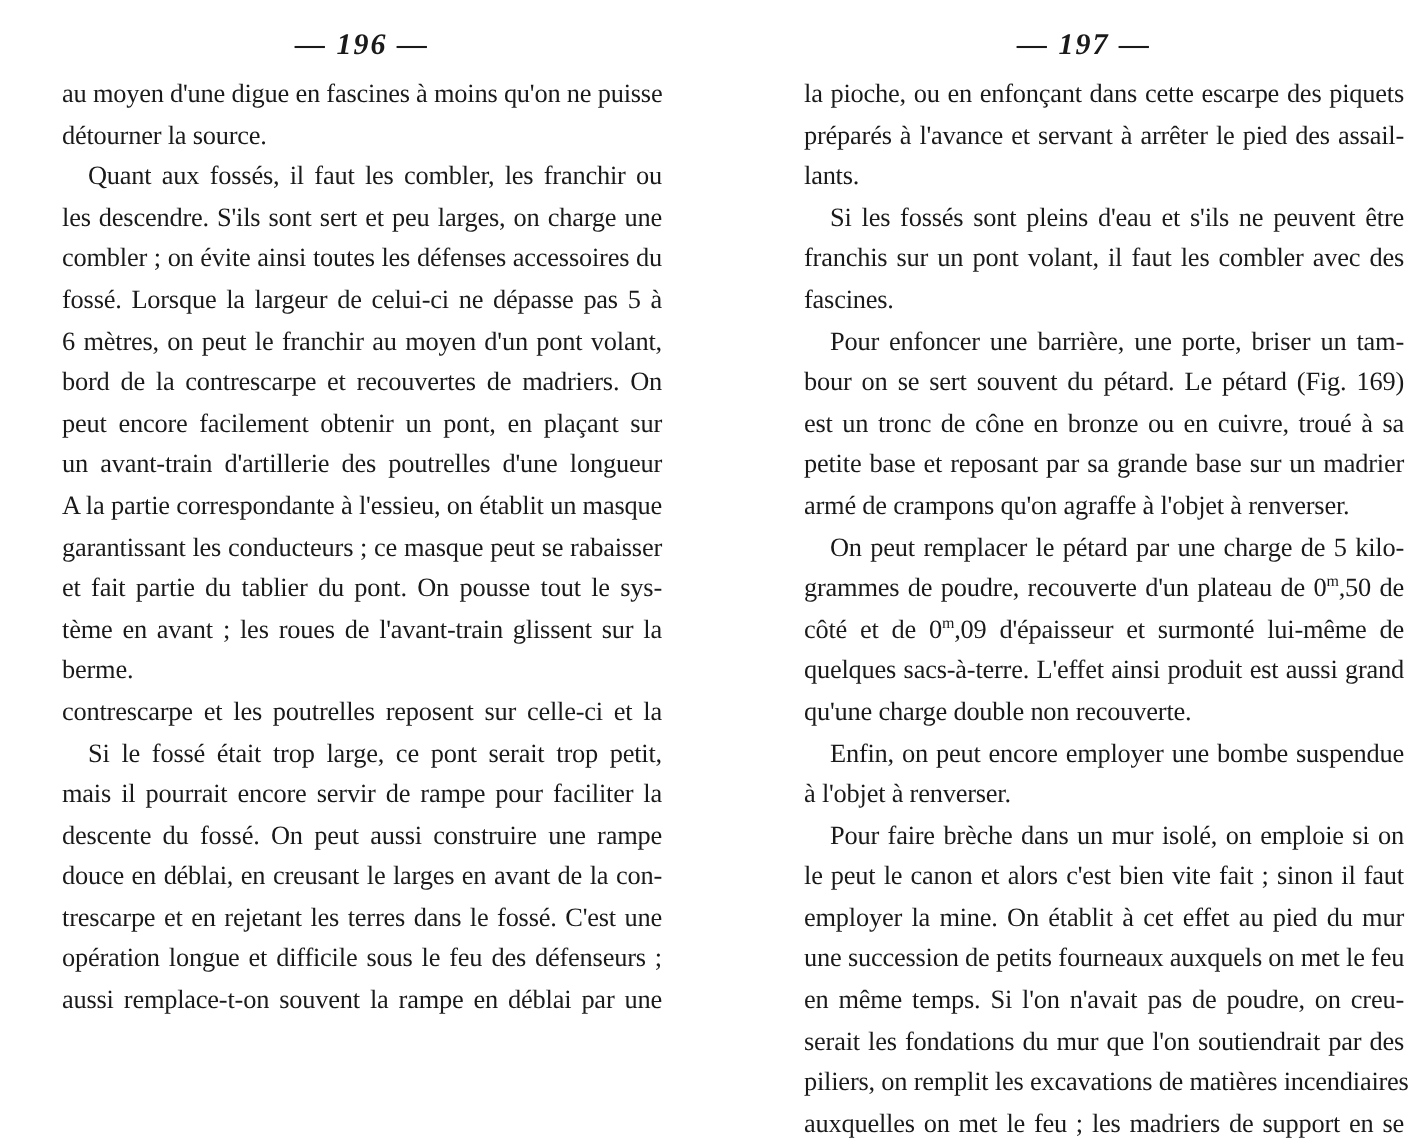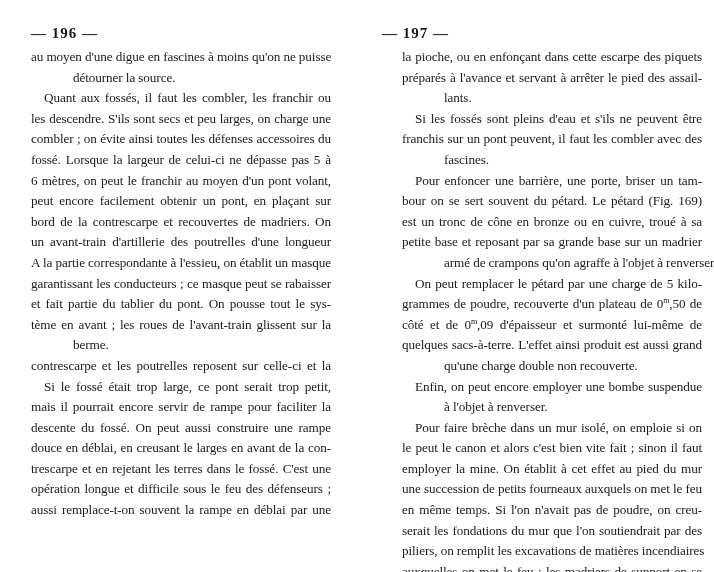--- a/index.html
+++ b/index.html
@@ -1,45 +1,45 @@
 <!DOCTYPE html>
 <html><head>
   <meta charset="utf-8">
   <style>
     html, body { margin: 0; padding: 0; background: #ffffff; }
     body { width: 714px; height: 572px; position: relative; overflow: hidden; font-family: "Liberation Serif", "DejaVu Serif", serif; color: #1a1a1a; }
     .page { position: absolute; top: 0; width: 300px; }
     .page.left { left: 31px; }
     .page.right { left: 402px; }
-    .folio { font-size: 15px; font-weight: bold; height: 18px; margin-top: 25px; margin-bottom: 4px; letter-spacing: 1px; }
+    .folio { text-align: center; font-size: 15px; font-weight: bold; height: 18px; margin-top: 15px; margin-bottom: 4px; letter-spacing: 1px; font-style: italic; }
     .folio.right { margin-left: -20px; }
     .para { font-size: 13.2px; line-height: 20.6px; text-align: justify; margin: 0; font-weight: normal; letter-spacing: -0.1px; }
     .para .ln { display: block; text-align: justify; text-align-last: justify; white-space: nowrap; }
-    .para .ln.last { text-align-last: left; margin-left: 42px; }
+    .para .ln.last { text-align-last: left; }
     .para .ln.indent { padding-left: 13px; }
     sup { font-size: 8px; line-height: 0; vertical-align: 5px; }
   </style>
 </head>
 <body>
 
 <div class="page left">
   <div class="folio">— 196 —</div>
   <div id="left-body">
       <p class="para">
         <span class="ln">au moyen d'une digue en fascines à moins qu'on ne puisse</span>
         <span class="ln last">détourner la source.</span>
       </p>
       <p class="para">
         <span class="ln indent">Quant aux fossés, il faut les combler, les franchir ou</span>
-        <span class="ln">les descendre. S'ils sont secs et peu larges, on charge une</span>
+        <span class="ln">les descendre. S'ils sont sert et peu larges, on charge une</span>
         <span class="ln">combler ; on évite ainsi toutes les défenses accessoires du</span>
         <span class="ln">fossé. Lorsque la largeur de celui-ci ne dépasse pas 5 à</span>
         <span class="ln">6 mètres, on peut le franchir au moyen d'un pont volant,</span>
+        <span class="ln">bord de la contrescarpe et recouvertes de madriers. On</span>
         <span class="ln">peut encore facilement obtenir un pont, en plaçant sur</span>
-        <span class="ln">bord de la contrescarpe et recouvertes de madriers. On</span>
         <span class="ln">un avant-train d'artillerie des poutrelles d'une longueur</span>
         <span class="ln">A la partie correspondante à l'essieu, on établit un masque</span>
         <span class="ln">garantissant les conducteurs ; ce masque peut se rabaisser</span>
         <span class="ln">et fait partie du tablier du pont. On pousse tout le sys-</span>
         <span class="ln">tème en avant ; les roues de l'avant-train glissent sur la</span>
         <span class="ln last">berme.</span>
         <span class="ln">contrescarpe et les poutrelles reposent sur celle-ci et la</span>
       </p>
       <p class="para">
         <span class="ln indent">Si le fossé était trop large, ce pont serait trop petit,</span>
@@ -56,21 +56,21 @@
 <div class="page right">
   <div class="folio right">— 197 —</div>
   <div id="right-body">
       <p class="para">
         <span class="ln">la pioche, ou en enfonçant dans cette escarpe des piquets</span>
         <span class="ln">préparés à l'avance et servant à arrêter le pied des assail-</span>
         <span class="ln last">lants.</span>
       </p>
       <p class="para">
         <span class="ln indent">Si les fossés sont pleins d'eau et s'ils ne peuvent être</span>
-        <span class="ln">franchis sur un pont peuvent, il faut les combler avec des</span>
+        <span class="ln">franchis sur un pont volant, il faut les combler avec des</span>
         <span class="ln last">fascines.</span>
       </p>
       <p class="para">
         <span class="ln indent">Pour enfoncer une barrière, une porte, briser un tam-</span>
         <span class="ln">bour on se sert souvent du pétard. Le pétard (Fig. 169)</span>
         <span class="ln">est un tronc de cône en bronze ou en cuivre, troué à sa</span>
         <span class="ln">petite base et reposant par sa grande base sur un madrier</span>
         <span class="ln last">armé de crampons qu'on agraffe à l'objet à renverser.</span>
       </p>
       <p class="para">

